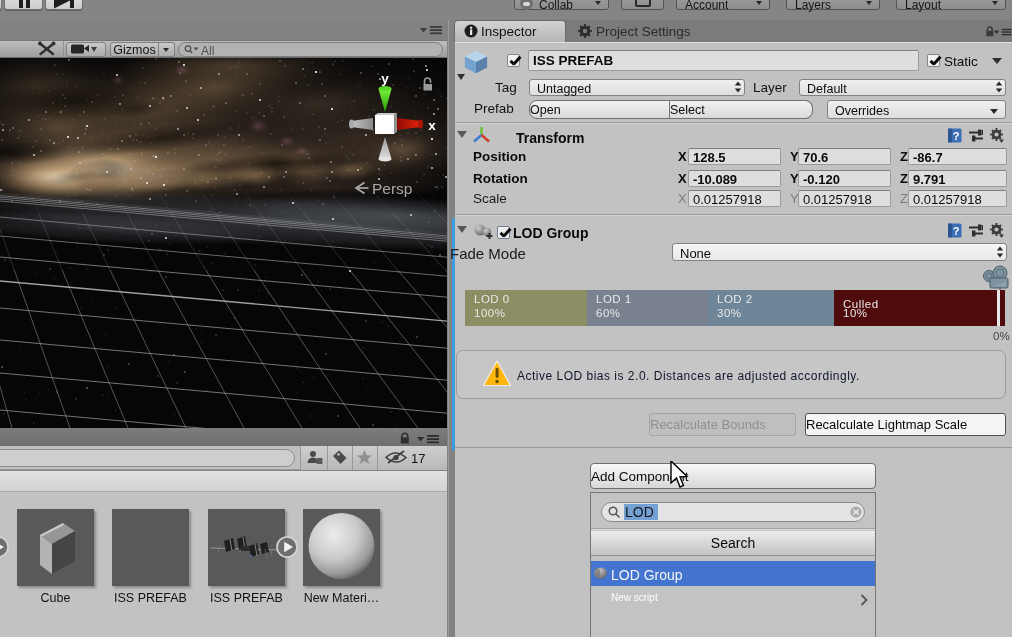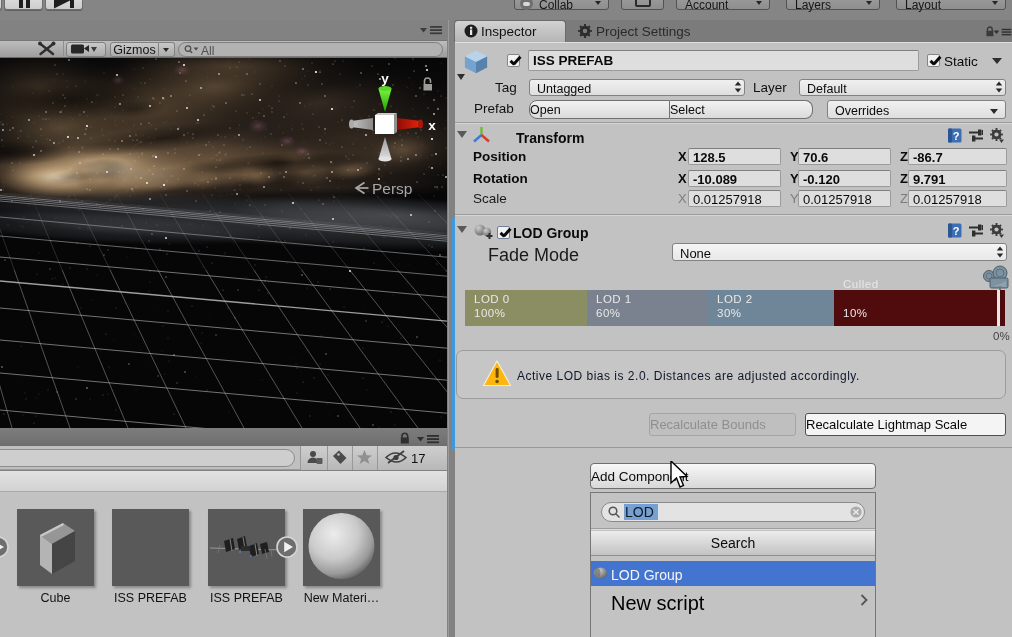--- a/index.html
+++ b/index.html
@@ -1425,21 +1425,21 @@
 <rect x="9" y="0.5" width="3.4" height="6" fill="#2f2f2f"></rect>
     <rect x="3" y="6.5" width="3.4" height="6" fill="#2f2f2f"></rect>
 <rect x="12.6" y="1" width="1.6" height="5" fill="#2f2f2f"></rect>
   </svg>
 <svg class="abs" style="left:990px;top:223px" width="15" height="16" viewBox="0 0 15 16">
     <polygon points="11.25,5.73 12.92,5.46 12.92,7.54 11.25,7.27 10.40,9.32 11.77,10.31 10.31,11.77 9.32,10.40 7.27,11.25 7.54,12.92 5.46,12.92 5.73,11.25 3.68,10.40 2.69,11.77 1.23,10.31 2.60,9.32 1.75,7.27 0.08,7.54 0.08,5.46 1.75,5.73 2.60,3.68 1.23,2.69 2.69,1.23 3.68,2.60 5.73,1.75 5.46,0.08 7.54,0.08 7.27,1.75 9.32,2.60 10.31,1.23 11.77,2.69 10.40,3.68" fill="#3c3c3c"></polygon>
     <circle cx="6.5" cy="6.5" r="4.81" fill="#3c3c3c"></circle>
     <circle cx="6.5" cy="6.5" r="2.08" fill="#c2c2c2"></circle>
     <polygon points="9,11.5 14,11.5 11.5,15" fill="#3c3c3c"></polygon>
   </svg>
-<div class="abs" style="left:488px;top:245px;font-size:18px;color:#1a1a1a">Fade Mode</div>
+<div class="abs" style="left:450px;top:245px;font-size:15px;color:#1a1a1a">Fade Mode</div>
 <div class="drop" style="left:672px;top:243px;width:335px;height:18px;background:linear-gradient(#f5f5f5,#e8e8e8)">
     <span class="t" style="font-size:13px">None</span>
   </div>
 <svg class="abs" style="left:996px;top:246px" width="8" height="12" viewBox="0 0 8 12">
     <polygon points="4,0.5 7.2,4.5 0.8,4.5" fill="#262626"></polygon>
     <polygon points="4,11.5 7.2,7.5 0.8,7.5" fill="#262626"></polygon>
   </svg>
 <svg class="abs" style="left:982px;top:264px" width="28" height="26" viewBox="0 0 28 26">
 <g stroke="#4e5d68" stroke-width="1">
 <circle cx="7" cy="12" r="5.5" fill="#7d92a0"></circle>
@@ -1454,21 +1454,21 @@
 <div class="abs" style="left:465px;top:290px;width:122px;height:36px;background:#8a8e62"></div>
 <div class="abs" style="left:587px;top:290px;width:121px;height:36px;background:#7a8290"></div>
 <div class="abs" style="left:708px;top:290px;width:126px;height:36px;background:#6f8698"></div>
 <div class="abs" style="left:834px;top:290px;width:171px;height:36px;background:#500c0c"></div>
 <div class="abs" style="left:474px;top:293px;font-size:11.5px;color:#e8e8e8;letter-spacing:0.5px">LOD 0</div>
 <div class="abs" style="left:474px;top:307px;font-size:11.5px;color:#e8e8e8;letter-spacing:0.5px">100%</div>
 <div class="abs" style="left:596px;top:293px;font-size:11.5px;color:#e8e8e8;letter-spacing:0.5px">LOD 1</div>
 <div class="abs" style="left:596px;top:307px;font-size:11.5px;color:#e8e8e8;letter-spacing:0.5px">60%</div>
 <div class="abs" style="left:717px;top:293px;font-size:11.5px;color:#e8e8e8;letter-spacing:0.5px">LOD 2</div>
 <div class="abs" style="left:717px;top:307px;font-size:11.5px;color:#e8e8e8;letter-spacing:0.5px">30%</div>
-<div class="abs" style="left:843px;top:278px;font-size:11.5px;color:#e8e8e8;letter-spacing:0.5px">Culled</div>
+<div class="abs" style="left:843px;top:298px;font-size:11.5px;color:#e8e8e8;letter-spacing:0.5px">Culled</div>
 <div class="abs" style="left:843px;top:307px;font-size:11.5px;color:#e8e8e8;letter-spacing:0.5px">10%</div>
 <div class="abs" style="left:997px;top:290px;width:2.5px;height:36px;background:#e8e8e8"></div>
 <div class="abs" style="left:993px;top:330px;font-size:11.5px;color:#444">0%</div>
 <div class="abs" style="left:456px;top:350px;width:550px;height:49px;background:#c6c6c6;border:1px solid #9c9c9c;border-radius:7px"></div>
 <svg class="abs" style="left:482px;top:359px" width="30" height="29" viewBox="0 0 30 29">
 <path d="M15,2 L28.5,26.5 L1.5,26.5 z" fill="#ffb60c" stroke="#f0eee8" stroke-width="1.2" stroke-linejoin="round"></path>
 <rect x="13.6" y="9" width="3" height="10" rx="1.4" fill="#6b4e00"></rect>
 <circle cx="15.1" cy="22.5" r="1.8" fill="#6b4e00"></circle>
   </svg>
 <div class="abs" style="left:517px;top:369px;font-size:12px;color:#0f172a;letter-spacing:0.5px">Active LOD bias is 2.0. Distances are adjusted accordingly.</div>
@@ -1498,18 +1498,18 @@
 <defs>
       <radialGradient id="lodit" cx="35%" cy="30%" r="80%">
         <stop offset="0%" stop-color="#d8d8d8"></stop>
         <stop offset="100%" stop-color="#5f5f5f"></stop>
       </radialGradient>
     </defs>
 <ellipse cx="7.5" cy="8" rx="6.5" ry="5.5" fill="url(#lodit)"></ellipse>
 <ellipse cx="4.5" cy="8" rx="3" ry="5" fill="#787878" opacity="0.8"></ellipse>
   </svg>
 <div class="abs" style="left:611px;top:567px;font-size:14px;color:#f5f5f5">LOD Group</div>
-<div class="abs" style="left:611px;top:592px;font-size:20px;color:#000000">New script</div>
+<div class="abs" style="left:611px;top:592px;font-size:10px;color:#ffffff">New script</div>
 <svg class="abs" style="left:860px;top:594px" width="8" height="12" viewBox="0 0 8 12">
     <polyline points="1.5,1 6.5,6 1.5,11" fill="none" stroke="#555" stroke-width="1.8"></polyline>
   </svg>
 <svg class="abs" style="left:669px;top:461px" width="20" height="28" viewBox="0 0 20 28">
 <polygon points="2,0 2,22 7.5,17 11,26 14.5,24.5 11,16 18,15.5" fill="#ffffff" stroke="#000000" stroke-width="1.4"></polygon>
   </svg>
 </body></html>

